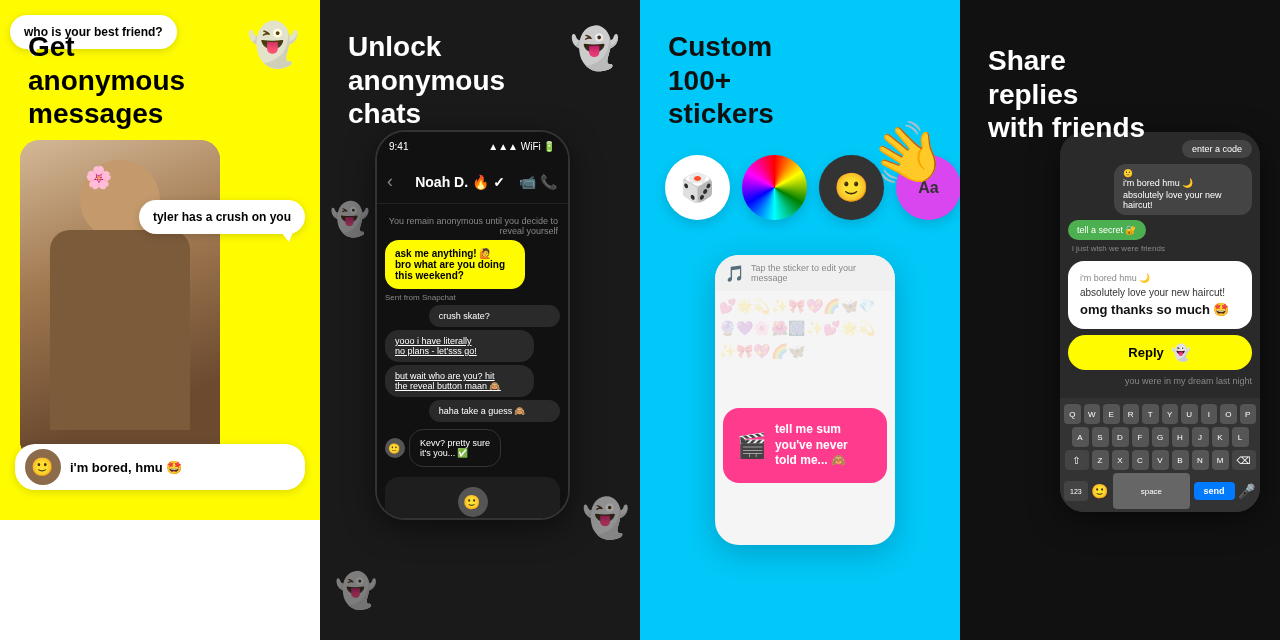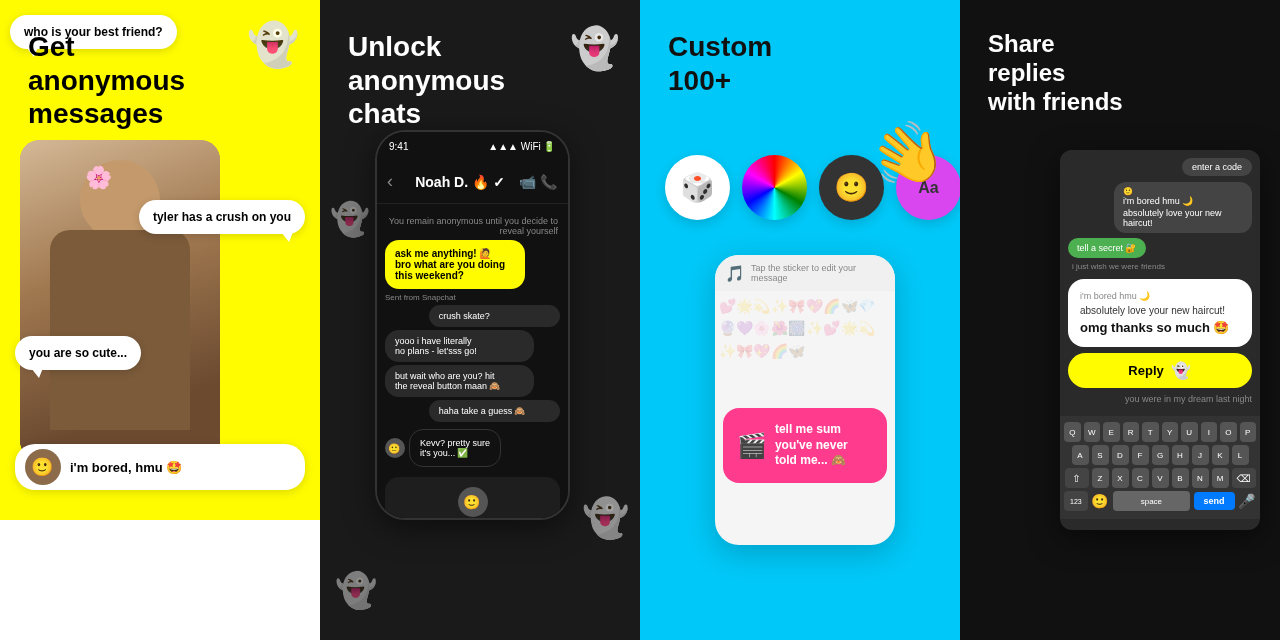--- a/index.html
+++ b/index.html
@@ -27,38 +27,38 @@
     .phone-dark { position: absolute; top: 130px; left: 55px; width: 195px; height: 390px; background: #111; border-radius: 30px; box-shadow: 0 8px 30px rgba(0,0,0,0.5); overflow: hidden; border: 2px solid #333; }
     .phone-status { height: 28px; background: #111; display: flex; align-items: center; justify-content: space-between; padding: 0 12px; font-size: 10px; color: white; }
     .phone-header { height: 44px; background: #111; display: flex; align-items: center; padding: 0 10px; border-bottom: 1px solid #222; }
     .back-btn { color: #888; font-size: 18px; margin-right: 8px; }
     .chat-name { color: white; font-weight: 600; font-size: 14px; flex: 1; text-align: center; }
     .chat-icons { display: flex; gap: 6px; font-size: 14px; }
     .chat-body { background: #111; padding: 8px; overflow: hidden; }
     .msg-system { color: #888; font-size: 9px; text-align: right; margin: 4px 2px; }
     .msg-yellow { background: #FFFC00; border-radius: 14px; padding: 8px 10px; font-size: 10px; font-weight: 600; margin: 4px 0; max-width: 80%; }
     .msg-gray { background: #2a2a2a; border-radius: 14px; padding: 6px 10px; font-size: 9px; color: white; margin: 3px 0 3px auto; max-width: 75%; }
-    .msg-dark { background: #2a2a2a; border-radius: 14px; padding: 6px 10px; font-size: 9px; color: white; margin: 3px 0; max-width: 85%; }
+    .msg-dark { background: #2a2a2a; border-radius: 14px; padding: 6px 10px; font-size: 9px; color: white; margin: 3px 0; max-width: 85%; text-decoration: underline; }
     .msg-reveal { background: #111; border: 1px solid #333; border-radius: 14px; padding: 8px 10px; font-size: 9px; color: white; margin: 4px 0; display: flex; align-items: center; gap: 6px; }
     .msg-sent-from { color: #888; font-size: 8px; margin-top: 2px; }
 
     
     .panel-3 { width: 320px; height: 640px; background: #00C8F8; flex-shrink: 0; position: relative; overflow: hidden; }
     .panel-3 .headline { position: absolute; top: 30px; left: 28px; font-size: 28px; font-weight: 700; line-height: 1.2; color: #111; z-index: 10; }
     .sticker-buttons { position: absolute; top: 155px; left: 25px; display: flex; gap: 12px; z-index: 10; }
     .sticker-btn { width: 65px; height: 65px; border-radius: 50%; background: white; display: flex; align-items: center; justify-content: center; font-size: 28px; box-shadow: 0 4px 12px rgba(0,0,0,0.15); }
     .sticker-btn.color-wheel { background: conic-gradient(red, yellow, green, cyan, blue, magenta, red); }
     .phone-sticker { position: absolute; top: 255px; left: 75px; width: 180px; height: 290px; background: #f5f5f5; border-radius: 24px; box-shadow: 0 8px 30px rgba(0,0,0,0.2); overflow: hidden; }
     .sticker-top { background: #f0f0f0; height: 36px; display: flex; align-items: center; padding: 0 10px; gap: 6px; }
     .hand-emoji { position: absolute; right: 15px; top: 120px; font-size: 60px; transform: rotate(-20deg); z-index: 10; }
 
     
     .panel-4 { width: 320px; height: 640px; background: #111; flex-shrink: 0; position: relative; overflow: hidden; }
-    .panel-4 .headline { position: absolute; top: 30px; left: 28px; font-size: 24px; font-weight: 700; line-height: 1.2; color: white; z-index: 10; }
-    .phone-reply { position: absolute; top: 150px; right: 20px; width: 200px; height: 380px; background: #2a2a2a; border-radius: 12px; box-shadow: 0 8px 30px rgba(0,0,0,0.5); overflow: hidden; }
+    .panel-4 .headline { position: absolute; top: 44px; left: 28px; font-size: 28px; font-weight: 700; line-height: 1.2; color: white; z-index: 10; }
+    .phone-reply { position: absolute; top: 132px; right: 20px; width: 200px; height: 380px; background: #2a2a2a; border-radius: 24px; box-shadow: 0 8px 30px rgba(0,0,0,0.5); overflow: hidden; }
 
     .person-photo { position: absolute; top: 140px; left: 20px; width: 200px; height: 320px; border-radius: 20px; overflow: hidden; background: linear-gradient(180deg, #c4a882 0%, #8B6544 60%, #5a3f2e 100%); }
     .person-photo::before { content: ''; position: absolute; inset: 0; background: linear-gradient(160deg, #D4B896 0%, #A07850 40%, #6B4A30 80%); }
 
     .flower { position: absolute; top: 165px; left: 85px; font-size: 22px; z-index: 5; }
   </style>
 </head>
 <body>
 
 <div class="panel panel-1">
@@ -76,23 +76,20 @@
     <div style="position:absolute;top:20px;left:50%;transform:translateX(-50%);width:80px;height:80px;background:#C49A6C;border-radius:50%;"></div>
     <div style="position:absolute;top:90px;left:50%;transform:translateX(-50%);width:140px;height:200px;background:#7B5B3A;border-radius:20px 20px 0 0;"></div>
   </div>
   <div class="flower">🌸</div>
 
   <div class="bubble b1">
     <span>who is your best friend?</span>
   </div>
   <div class="bubble b2" style="top:200px;right:15px;left:auto;">
     <span>tyler has a crush on you</span>
-  </div>
-  <div class="bubble b3" style="bottom:150px;left:15px;">
-    <span>you are so cute...</span>
   </div>
 
   <div style="position:absolute;bottom:30px;left:15px;right:15px;background:white;border-radius:20px;padding:14px 14px 14px 55px;box-shadow:0 2px 10px rgba(0,0,0,0.15);">
     <div style="position:absolute;left:10px;top:50%;transform:translateY(-50%);width:36px;height:36px;background:#8B6B4A;border-radius:50%;display:flex;align-items:center;justify-content:center;font-size:18px;">🙂</div>
     <span style="font-weight:700;font-size:13px;">i'm bored, hmu 🤩</span>
   </div>
 </div>
 
 <div class="panel panel-2">
   <div class="headline">
@@ -140,20 +137,21 @@
       </div>
 
     </div>
   </div>
 </div>
 
 <div class="panel panel-3">
   <div class="headline">
     <span style="font-weight:900;">Custom</span><br>
     <span style="font-weight:900;">100+</span><br>
+    <span style="font-weight:700;">stickers</span>
   </div>
 
   <div class="sticker-buttons">
     <div class="sticker-btn">🎲</div>
     <div class="sticker-btn color-wheel" style="width:65px;height:65px;border-radius:50%;"></div>
     <div class="sticker-btn" style="background:#333;">🙂</div>
     <div class="sticker-btn" style="background:#d946ef;font-size:16px;font-weight:700;color:#333;">Aa</div>
   </div>
 
   <div class="hand-emoji">👋</div>
@@ -259,19 +257,19 @@
         <div style="background:#555;border-radius:4px;width:17px;height:20px;display:flex;align-items:center;justify-content:center;font-size:8px;color:white;">V</div>
         <div style="background:#555;border-radius:4px;width:17px;height:20px;display:flex;align-items:center;justify-content:center;font-size:8px;color:white;">B</div>
         <div style="background:#555;border-radius:4px;width:17px;height:20px;display:flex;align-items:center;justify-content:center;font-size:8px;color:white;">N</div>
         <div style="background:#555;border-radius:4px;width:17px;height:20px;display:flex;align-items:center;justify-content:center;font-size:8px;color:white;">M</div>
         <div style="background:#444;border-radius:4px;width:24px;height:20px;display:flex;align-items:center;justify-content:center;font-size:10px;color:white;">⌫</div>
       </div>
 
       <div style="display:flex;justify-content:center;gap:4px;align-items:center;">
         <div style="background:#444;border-radius:4px;width:28px;height:20px;display:flex;align-items:center;justify-content:center;font-size:7px;color:white;">123</div>
         <div style="font-size:14px;">🙂</div>
-        <div style="background:#666;border-radius:4px;width:90px;height:20px;display:flex;align-items:center;justify-content:center;font-size:8px;color:white;">space</div>
+        <div style="background:#666;border-radius:4px;width:90px;height:36px;display:flex;align-items:center;justify-content:center;font-size:8px;color:white;">space</div>
         <div style="background:#007AFF;border-radius:4px;padding:4px 10px;font-size:9px;color:white;font-weight:700;">send</div>
         <div style="font-size:14px;">🎤</div>
       </div>
     </div>
   </div>
 </div>
 
 </body></html>

